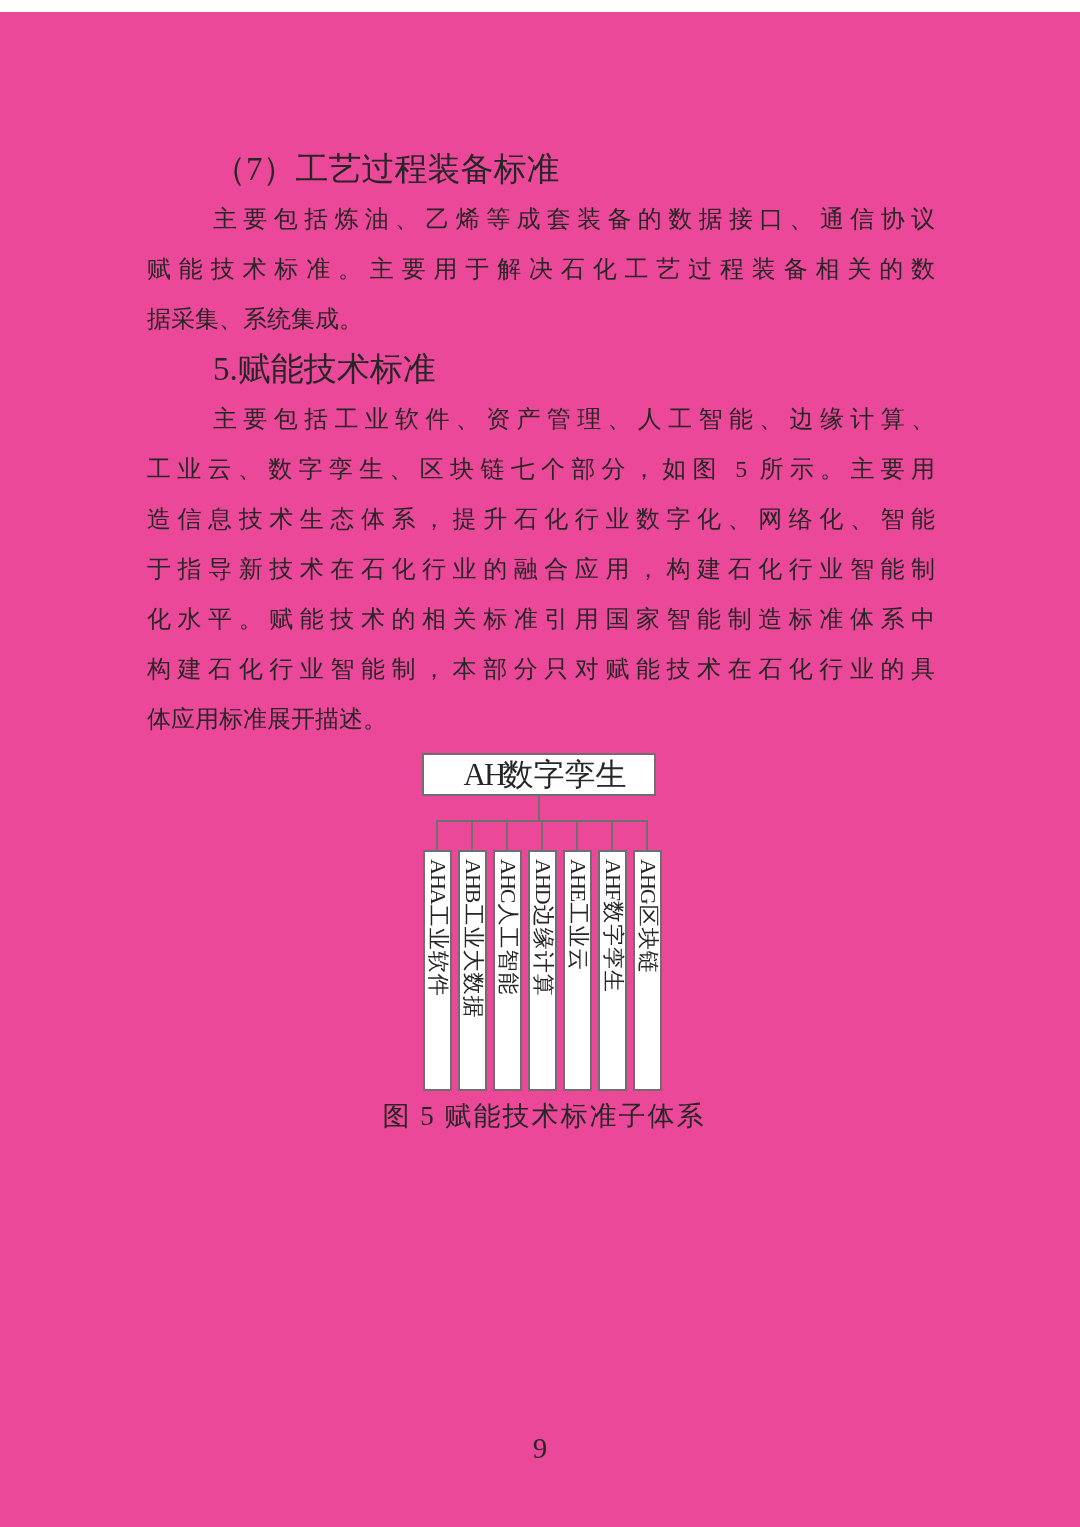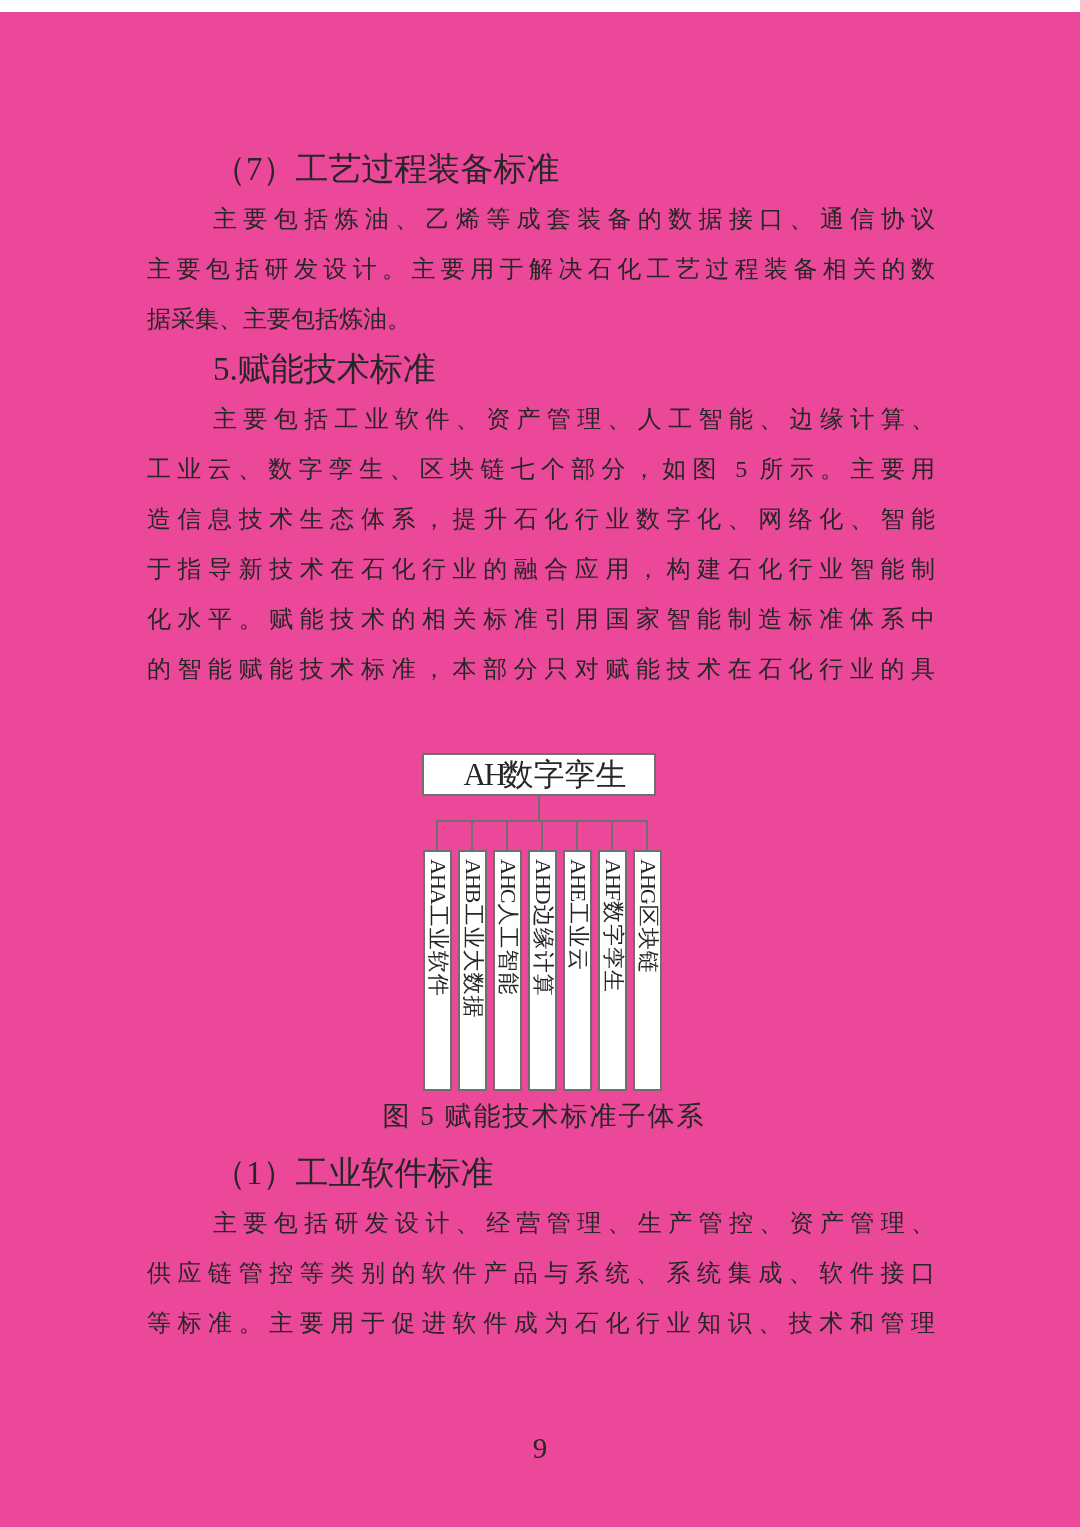--- a/index.html
+++ b/index.html
@@ -51,29 +51,30 @@
   }
 </style>
 </head>
 <body>
 
 <div class="page">
 
   <div class="textblock" id="block-a">
     <div class="line indent heading">（7）工艺过程装备标准</div>
     <div class="line indent just">主要包括炼油、乙烯等成套装备的数据接口、通信协议</div>
-    <div class="line just">主要包括研发设计。主要用于解决石化工艺过程装备相关的数</div>
-    <div class="line">据采集、主要包括炼油。</div>
+    <div class="line just">赋能技术标准。主要用于解决石化工艺过程装备相关的数</div>
+    <div class="line">据采集、系统集成。</div>
     <div class="line indent heading">5.赋能技术标准</div>
     <div class="line indent just">主要包括工业软件、资产管理、人工智能、边缘计算、</div>
     <div class="line just">工业云、数字孪生、区块链七个部分，如图 5 所示。主要用</div>
     <div class="line just">造信息技术生态体系，提升石化行业数字化、网络化、智能</div>
     <div class="line just">于指导新技术在石化行业的融合应用，构建石化行业智能制</div>
     <div class="line just">化水平。赋能技术的相关标准引用国家智能制造标准体系中</div>
-    <div class="line just">的智能赋能技术标准，本部分只对赋能技术在石化行业的具</div>
+    <div class="line just">构建石化行业智能制，本部分只对赋能技术在石化行业的具</div>
+    <div class="line">体应用标准展开描述。</div>
   </div>
 
   <div class="figure">
 
     <div class="node rootnode">
       <span class="code">AH</span>
         <span>数字孪生</span>
     </div>
 
     <div class="cline" style="left:538px; top:784px; width:2px; height:25px;"></div>
@@ -104,21 +105,15 @@
     <div class="node childbox" style="left:598px;">
       <span class="vtext"><span class="code">AHF</span><span>数字孪生</span></span>
     </div>
     <div class="node childbox" style="left:633px;">
       <span class="vtext"><span class="code">AHG</span><span>区块链</span></span>
     </div>
 
     <div class="caption">图 5  赋能技术标准子体系</div>
   </div>
 
-  <div class="textblock" id="block-b">
-    <div class="line indent heading">（1）工业软件标准</div>
-    <div class="line indent just">主要包括研发设计、经营管理、生产管控、资产管理、</div>
-    <div class="line just">供应链管控等类别的软件产品与系统、系统集成、软件接口</div>
-    <div class="line just">等标准。主要用于促进软件成为石化行业知识、技术和管理</div>
-  </div>
 
   <div class="pagenum">9</div>
 </div>
 
 </body></html>

